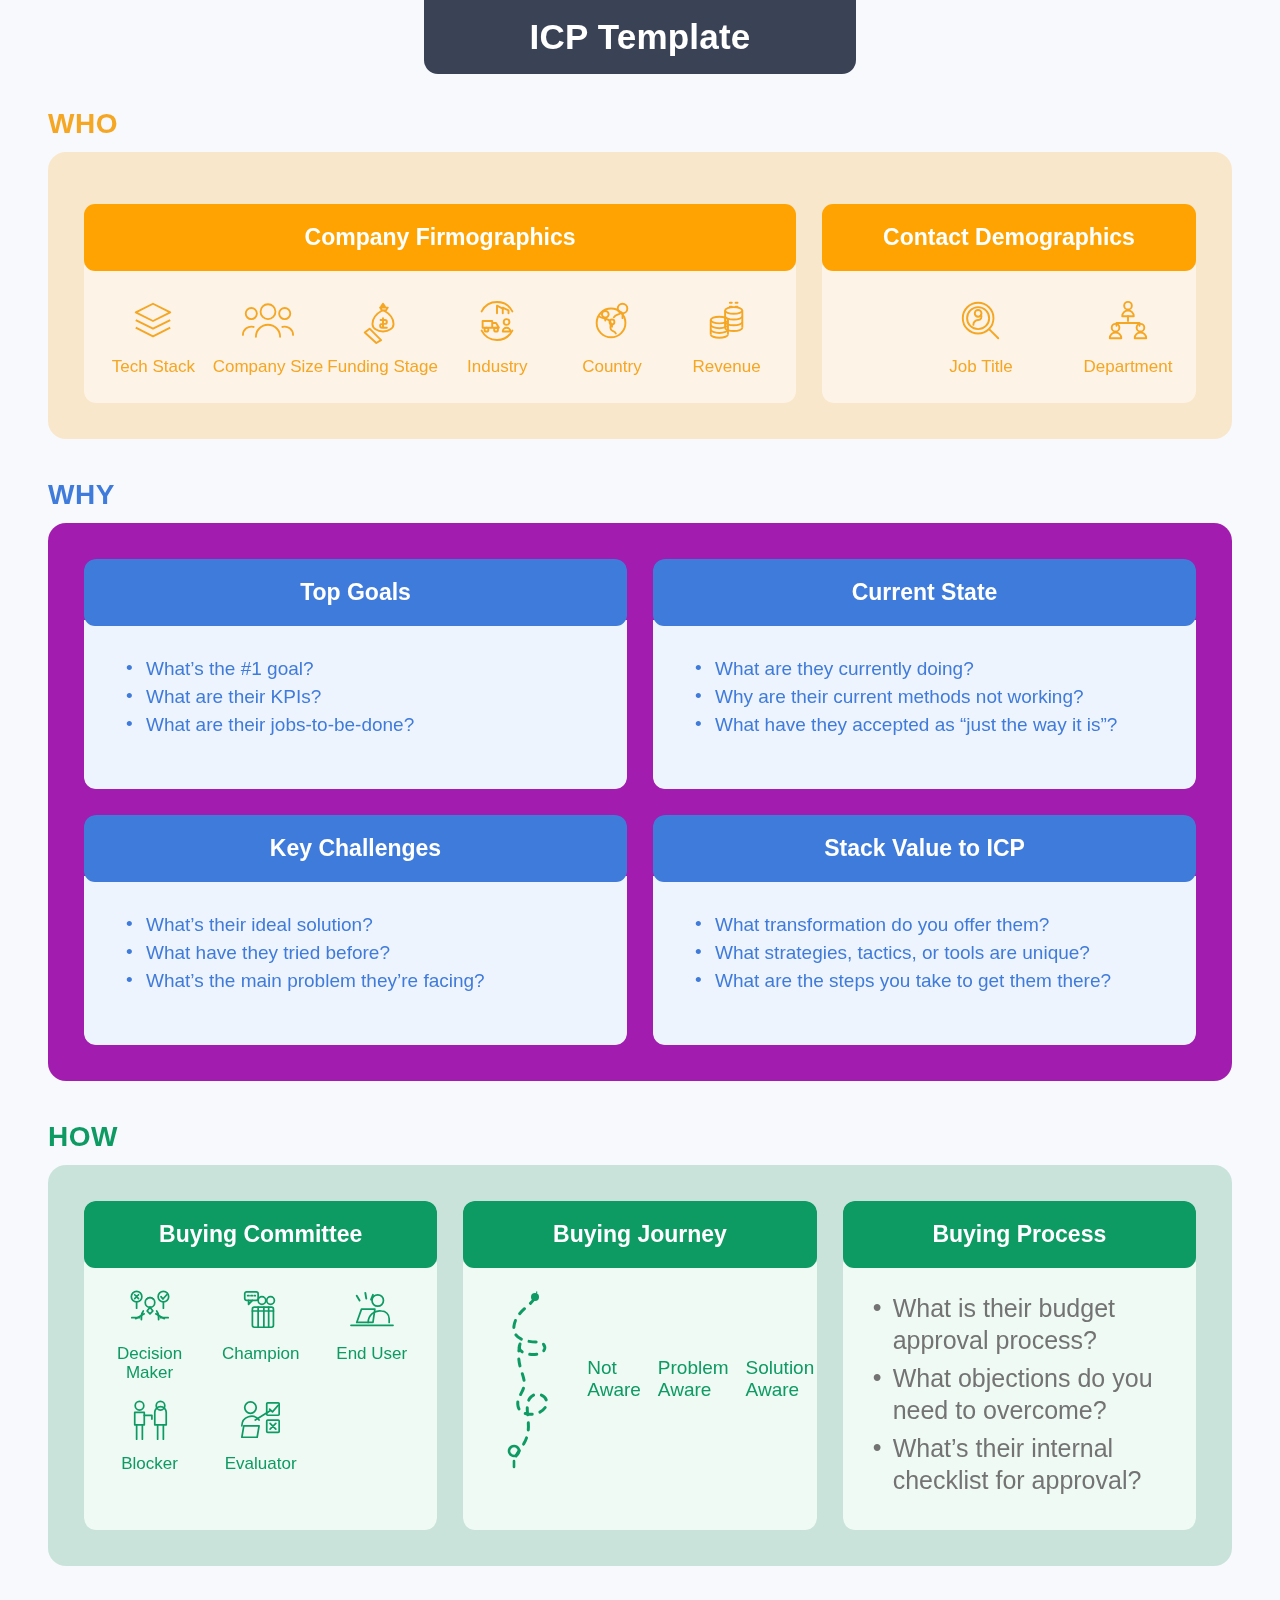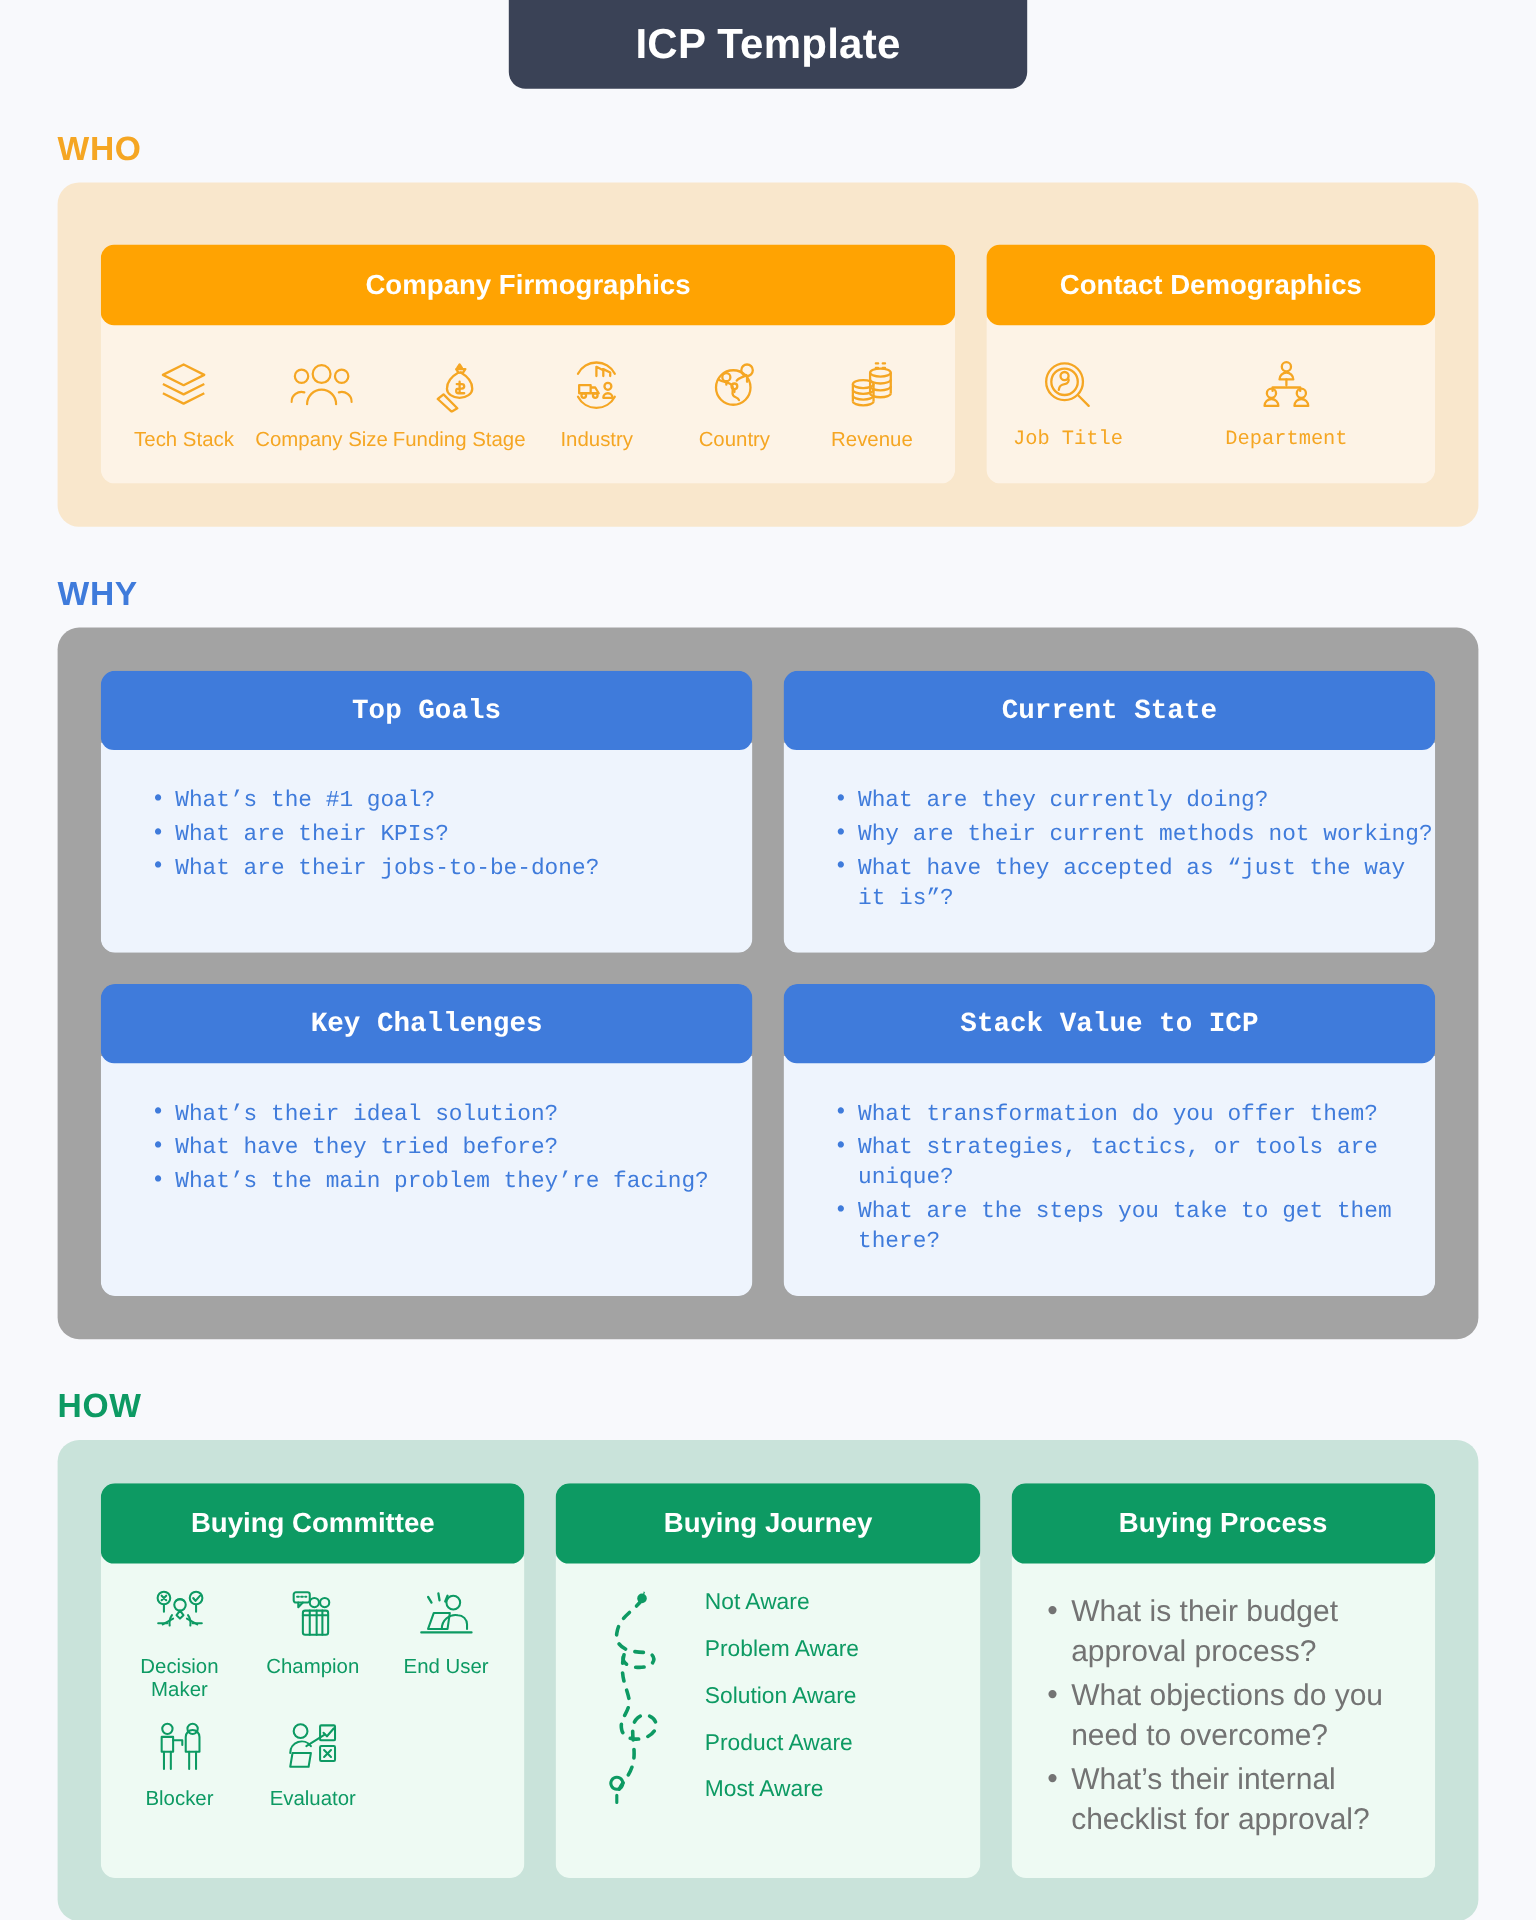--- a/index.html
+++ b/index.html
@@ -48,21 +48,21 @@
   .label-why  { color: #3f7bdb; }
   .label-how  { color: #0d9a63; }
 
   .panel {
     border-radius: 18px;
     padding: 36px;
     display: flex;
     gap: 26px;
   }
   .panel-who { background: #f9e7cc; }
-  .panel-why { background: #a3a3a3; flex-wrap: wrap; font-family: Liberation Mono, monospace; }
+  .panel-why { background: #a21caf; flex-wrap: wrap; }
   .panel-how { background: #c9e3da; }
 
   
   .card {
     border-radius: 12px;
     overflow: hidden;
     display: flex;
     flex-direction: column;
   }
   .card-head {
@@ -106,21 +106,21 @@
     gap: 10px;
     width: 112px;
   }
   .icon-cell .glyph { height: 52px; display:flex; align-items:center; justify-content:center; }
   .icon-cell .cap {
     color: #f5a623;
     font-size: 17px;
     text-align: center;
     line-height: 1.15;
   }
-  .who-contact .icon-row { justify-content: flex-start; gap: 70px; font-family: Liberation Mono, monospace; }
+  .who-contact .icon-row { justify-content: flex-end; gap: 35px; }
 
   
   .why-card { flex: 0 0 calc(50% - 13px); min-height: 230px; }
   .why-list {
     list-style: none;
     padding: 36px 0 30px 40px;
   }
   .why-list li {
     color: #3f7bdb;
     font-size: 19px;
@@ -165,21 +165,21 @@
 
   .journey-body {
     display: flex;
     align-items: center;
     padding: 22px 14px 26px 26px;
     gap: 18px;
   }
   .journey-path { flex: 0 0 72px; display: flex; justify-content: center; }
   .journey-stages {
     display: flex;
-    flex-direction: column;
+    flex-direction: row;
     gap: 17px;
     padding-left: 8px;
   }
   .journey-stages li {
     list-style: none;
     color: #0d9a63;
     font-size: 19px;
     font-weight: 500;
   }
 

